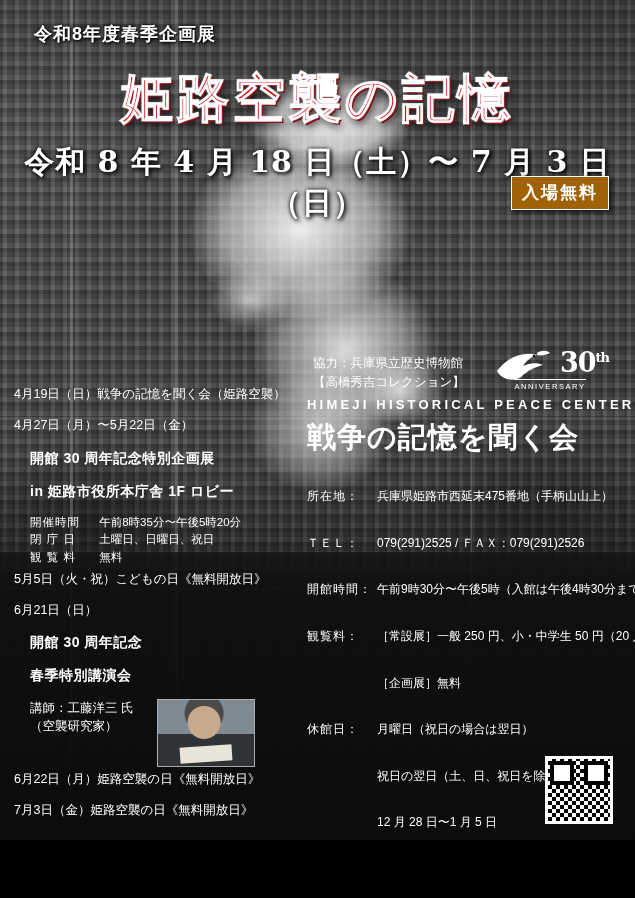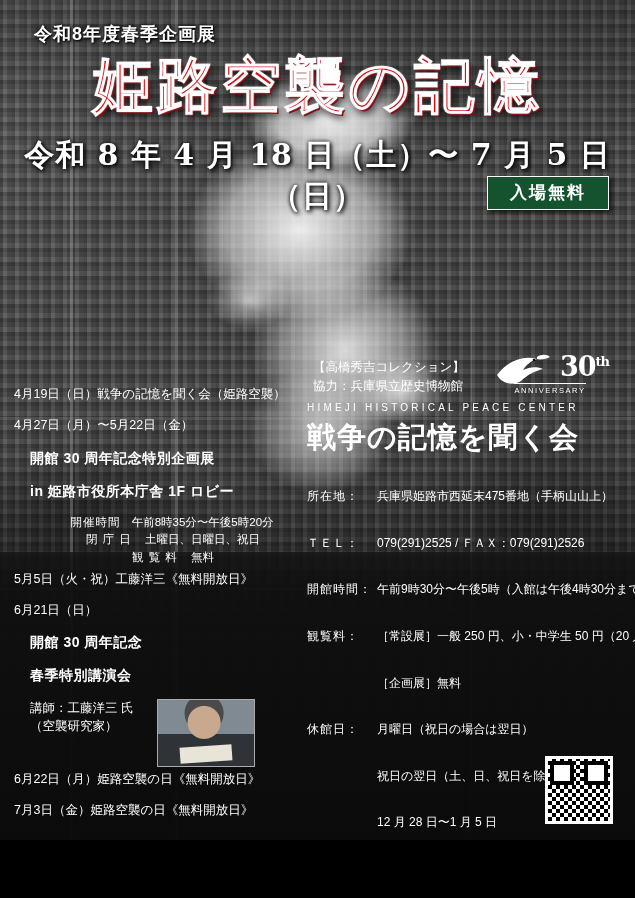--- a/index.html
+++ b/index.html
@@ -73,23 +73,23 @@
     display: block;
     text-align: left;
     margin-left: 34px;
     font-size: 18px;
     font-weight: bold;
     letter-spacing: 1px;
     text-shadow: 0 0 5px #000, 1px 1px 2px #000;
   }
   .main-title {
     display: block;
-    margin-top: 0;
+    margin-top: 18px;
     font-family: "DejaVu Serif", serif;
-    font-size: 60px;
+    font-size: 52px;
     font-weight: bold;
     letter-spacing: 4px;
     color: #d0121a;
     -webkit-text-stroke: 1px #ffffff;
     text-shadow:
       0 0 2px #fff,
       2px 2px 0 #7d0a10,
       3px 4px 8px rgba(0,0,0,0.85);
   }
   .dates {
@@ -99,26 +99,26 @@
     font-size: 30px;
     font-weight: bold;
     letter-spacing: 1px;
     color: #fff;
     text-shadow: 0 0 4px #000, 2px 2px 4px rgba(0,0,0,0.9);
   }
   .free-badge {
     position: absolute;
     top: 176px;
     right: 26px;
-    background: #14532d;
+    background: #a16207;
     color: #fff;
     font-size: 17px;
     font-weight: bold;
     letter-spacing: 2px;
-    padding: 4px 22px 5px;
+    padding: 4px 10px 5px;
     border: 1px solid #fff;
     box-shadow: 2px 2px 5px rgba(0,0,0,0.8);
   }
 
   
   .left-col {
     position: absolute;
     left: 14px;
     bottom: 8px;
     width: 292px;
@@ -133,21 +133,21 @@
     font-size: 14px;
     font-weight: bold;
     letter-spacing: 0.5px;
   }
   .indent { padding-left: 16px; }
   .sub-table {
     margin: 1px 0 4px 16px;
     font-size: 11.5px;
     line-height: 1.5;
   }
-  .sub-table div { white-space: nowrap; text-align: center; }
+  .sub-table div { white-space: nowrap; }
   .lbl { display: inline-block; min-width: 66px; letter-spacing: 1px; }
 
   .lecturer-row {
     display: flex;
     align-items: flex-start;
     gap: 24px;
   }
   .lecturer-text { padding-left: 16px; font-size: 12.5px; line-height: 1.45; }
   .portrait {
     width: 96px; height: 66px;
@@ -179,23 +179,23 @@
     line-height: 1.5;
   }
   .coop {
     text-align: left;
     padding-left: 6px;
     font-size: 12.5px;
     line-height: 1.5;
   }
   .center-name-en {
     margin-top: 4px;
-    font-size: 10px;
+    font-size: 13px;
     letter-spacing: 3.2px;
-    font-weight: normal;
+    font-weight: bold;
     white-space: nowrap;
   }
   .center-name-jp {
     font-family: "DejaVu Serif", serif;
     font-size: 29px;
     font-weight: bold;
     letter-spacing: 1px;
     margin: 1px 0 3px;
     white-space: nowrap;
   }
@@ -261,21 +261,21 @@
 <body>
 
 <div id="poster">
 
   <div class="photo"></div>
   <div class="roads"></div>
 
   <div class="header">
     <span class="kicker">令和8年度春季企画展</span>
     <span class="main-title">姫路空襲の記憶</span>
-    <span class="dates">令和 8 年 4 月 18 日（土）〜 7 月 5 日（日）</span>
+    <span class="dates">令和 8 年 4 月 18 日（土）〜 7 月 3 日（日）</span>
   </div>
 
   <div class="free-badge">入場無料</div>
 
   <div class="bottom-panel"></div>
 
   <div class="left-col">
 
     <div class="ev">4月19日（日）戦争の記憶を聞く会（姫路空襲）</div>
     <div class="ev">4月27日（月）〜5月22日（金）</div>
@@ -290,21 +290,21 @@
       <div>
         <span class="lbl">閉 庁 日</span>
         <span>土曜日、日曜日、祝日</span>
       </div>
       <div>
         <span class="lbl">観 覧 料</span>
         <span>無料</span>
       </div>
     </div>
 
-    <div class="ev">5月5日（火・祝）工藤洋三《無料開放日》</div>
+    <div class="ev">5月5日（火・祝）こどもの日《無料開放日》</div>
     <div class="ev">6月21日（日）</div>
     <div class="ev ev-big indent">開館 30 周年記念</div>
     <div class="ev ev-big indent">春季特別講演会</div>
 
     <div class="lecturer-row">
       <div class="lecturer-text">
         <div>講師：工藤洋三 氏</div>
         <div>（空襲研究家）</div>
       </div>
       <div class="portrait"></div>
@@ -323,22 +323,22 @@
           <path d="M4 22 C14 8, 30 2, 44 6 C38 8, 33 12, 30 17 C36 14, 44 13, 50 16 C42 18, 34 22, 28 28 C20 33, 9 31, 4 22 Z" fill="#ffffff"></path>
           <path d="M44 4 C48 1, 54 1, 57 4 C53 6, 48 7, 44 6 Z" fill="#ffffff"></path>
           <circle cx="41" cy="7" r="1.3" fill="#111"></circle>
         </svg>
       </span>
       <div class="anniv-30"><span>30</span><span class="anniv-sup">th</span></div>
       <div><span class="anniv-label">ANNIVERSARY</span></div>
     </div>
 
     <div class="coop">
+      <div>協力：兵庫県立歴史博物館</div>
       <div>【高橋秀吉コレクション】</div>
-      <div>協力：兵庫県立歴史博物館</div>
     </div>
 
     <div class="center-name-en">HIMEJI HISTORICAL PEACE CENTER</div>
     <div class="center-name-jp">戦争の記憶を聞く会</div>
 
     <div>
       <div class="info-line">
         <span class="lbl2">所在地：</span><span>兵庫県姫路市西延末475番地（手柄山山上）</span>
       </div>
       <div class="info-line">

